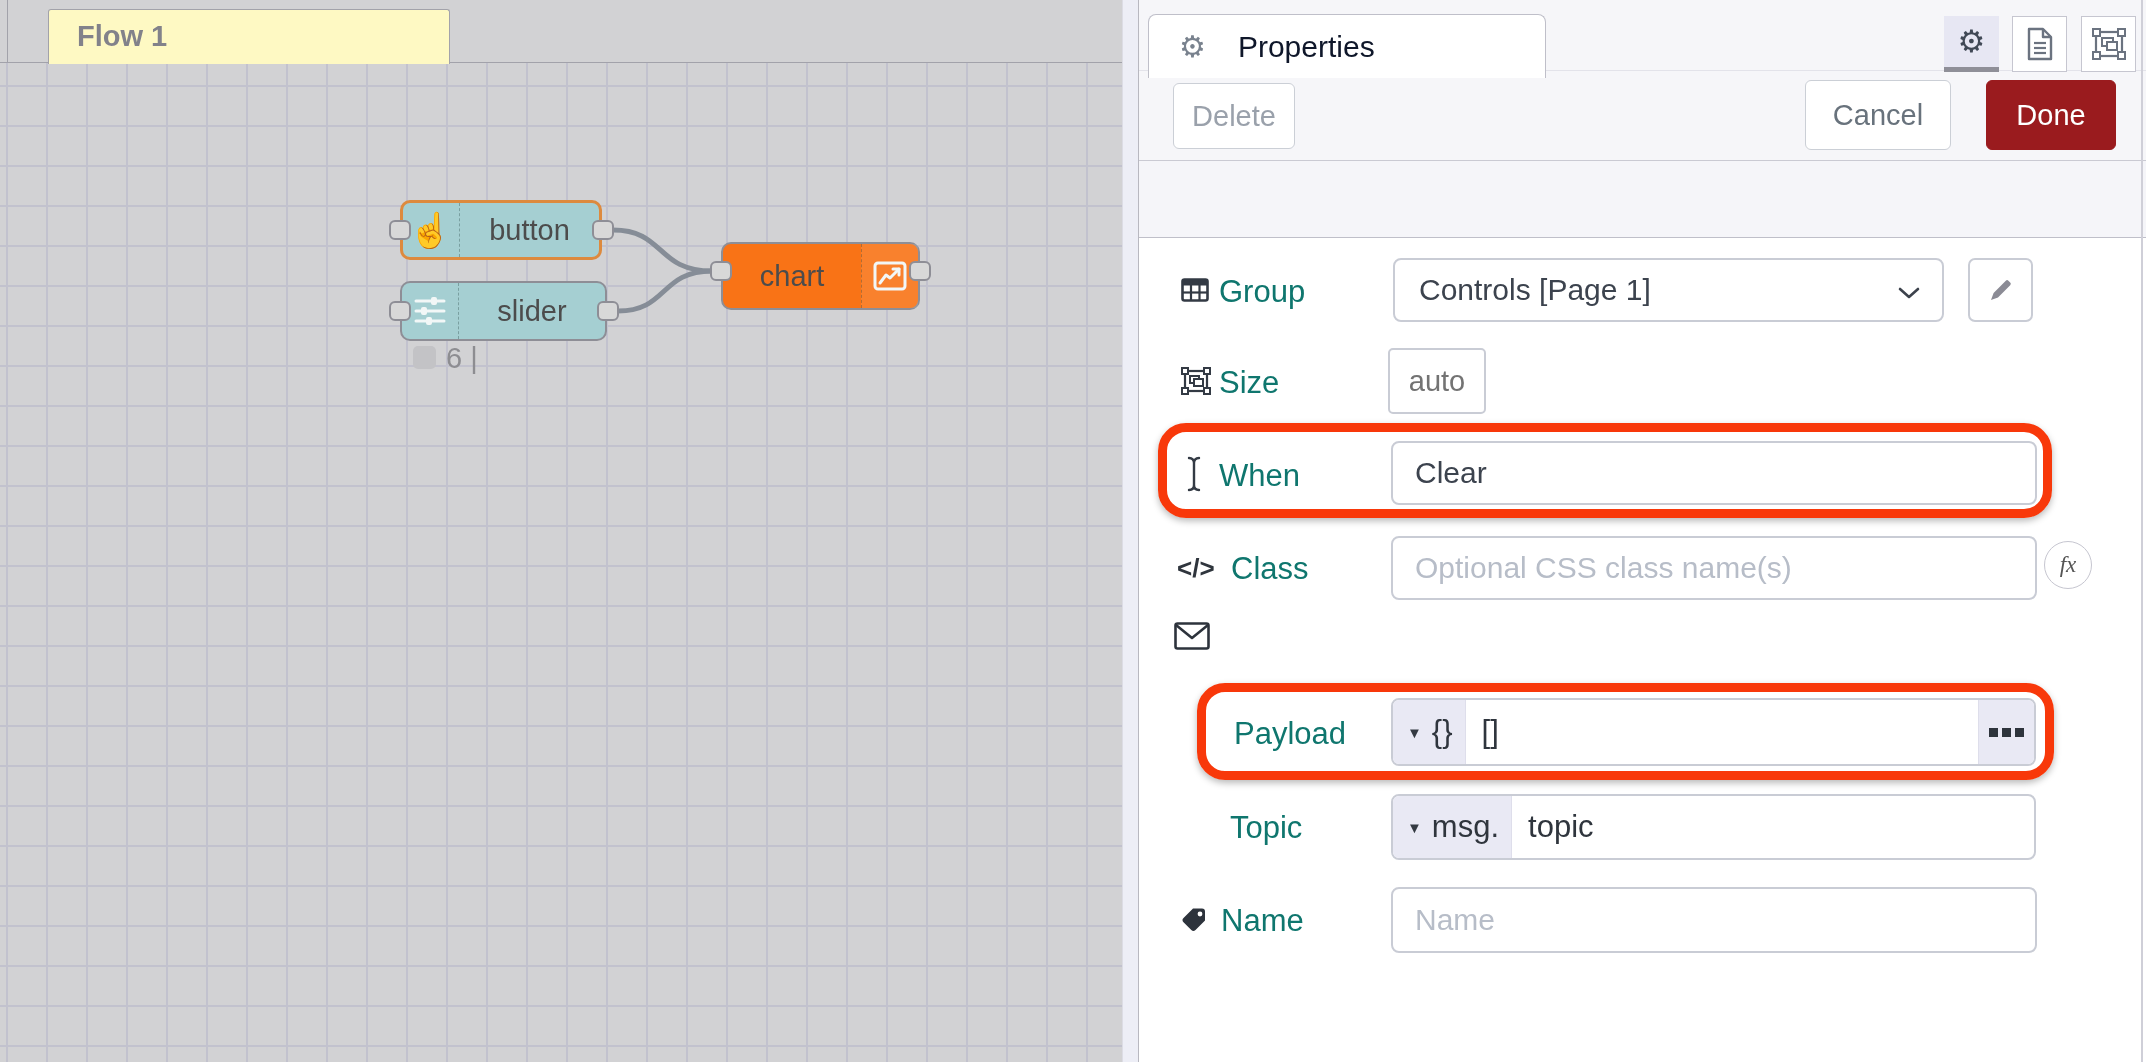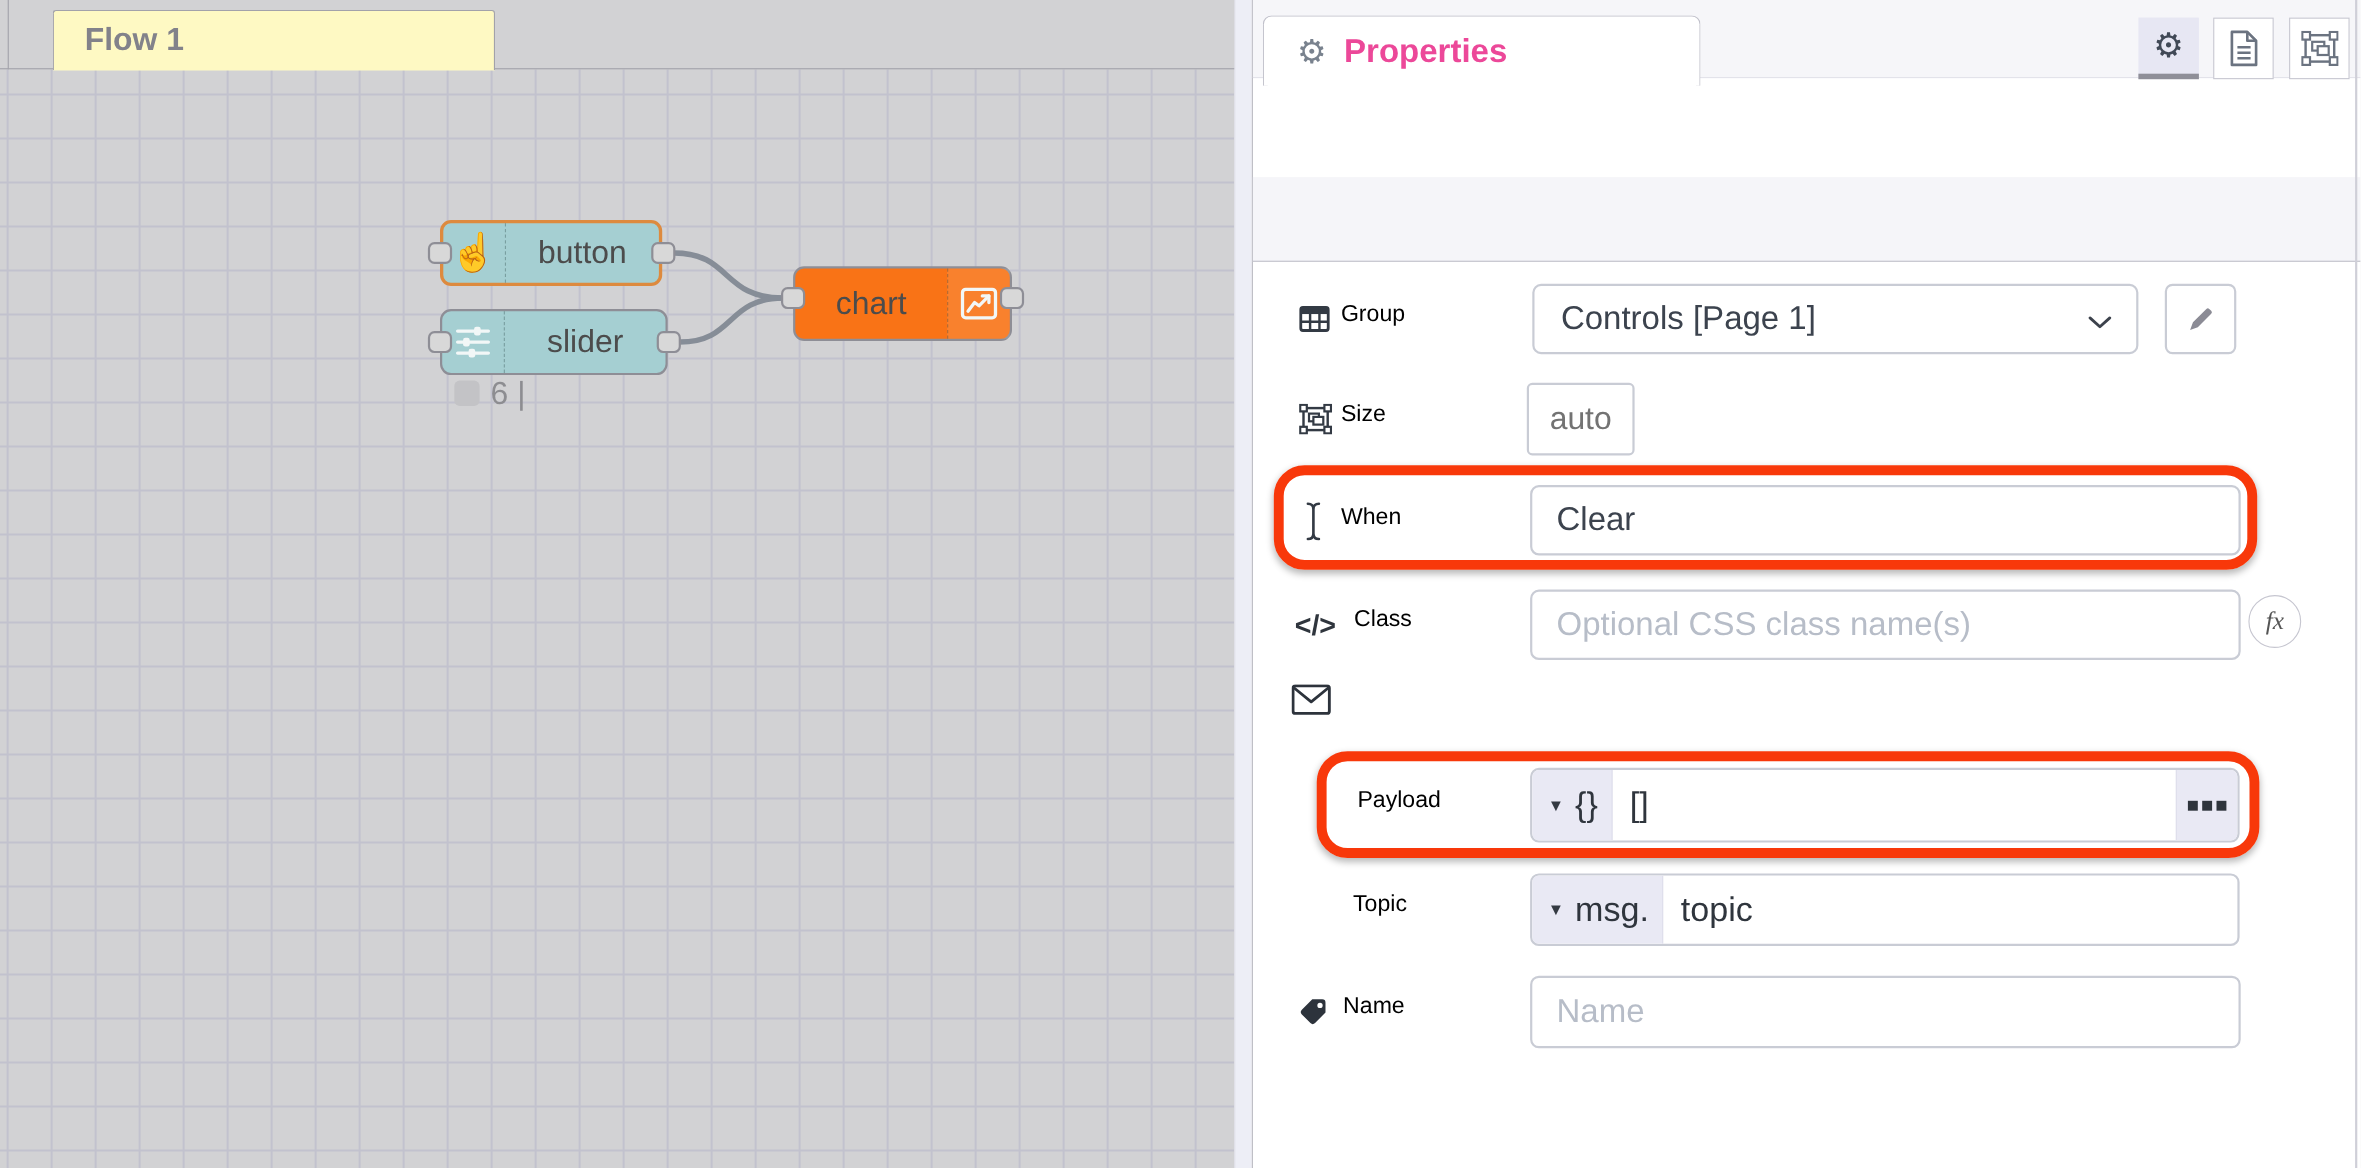--- a/index.html
+++ b/index.html
@@ -54,29 +54,29 @@
   .tray-toolbar{left:0;top:71px;width:1008px;height:90px;background:#f6f6f9;border-bottom:1px solid #cacad3;}
   .btn{border-radius:6px;font-size:29px;display:flex;align-items:center;justify-content:center;cursor:pointer;}
   .btn-delete{left:34px;top:12px;width:122px;height:66px;background:#fff;border:1px solid #cbcfd6;color:#9aa1ab;}
   .btn-cancel{left:666px;top:9px;width:146px;height:70px;background:#fff;border:1px solid #cbcfd6;color:#68727c;}
   .btn-done{left:847px;top:9px;width:130px;height:70px;background:#9a1b1e;border:1px solid #9a1b1e;color:#fff;}
 
   .tray-tabs{left:0;top:161px;width:1008px;height:77px;background:#f5f5f9;border-bottom:1px solid #bfbfc9;}
   .prop-tab{left:9px;top:14px;width:398px;height:64px;background:#fff;border:1px solid #bfbfc9;
             border-bottom:none;border-radius:8px 8px 0 0;display:flex;align-items:center;z-index:2;}
   .prop-tab .g{margin-left:30px;font-size:30px;color:#79828e;}
-  .prop-tab .t{margin-left:16px;font-size:30px;font-weight:bold;color:#ec4899;}
+  .prop-tab .t{margin-left:32px;font-size:30px;font-weight:normal;color:#0f172a;}
   .mini-btn{top:16px;width:55px;height:56px;display:flex;align-items:center;justify-content:center;}
   .mini-active{left:805px;background:#e7e7f3;border-bottom:5px solid #8f8f98;}
   .mini-active .g{font-size:31px;color:#414956;}
   .mini-plain{background:#fff;border:1px solid #c6c6d0;}
   .mini-doc{left:873px;} .mini-app{left:942px;}
 
   
-  .row-label{font-size:21px;color:#000000;white-space:nowrap;}
+  .row-label{font-size:31px;color:#0f766e;white-space:nowrap;}
   .field{background:#fff;border:2px solid #c9ccd5;border-radius:8px;font-size:30px;color:#3c434e;}
   input.field{outline:none;padding:0 0 0 22px;font-family:"Liberation Sans",sans-serif;}
   input.field::placeholder{color:#b7bdc8;}
   .select{left:254px;top:258px;width:551px;height:64px;display:flex;align-items:center;}
   .select .v{margin-left:24px;}
   .select svg{position:absolute;right:22px;top:27px;}
   .sq-btn{background:#fff;border:2px solid #c9ccd5;border-radius:7px;display:flex;align-items:center;justify-content:center;}
   .pencil-btn{left:829px;top:258px;width:65px;height:64px;}
   .auto-btn{left:249px;top:348px;width:98px;height:66px;border-radius:5px;font-size:29px;color:#737373;}
   .label-input{left:252px;top:441px;width:646px;height:64px;}
@@ -176,20 +176,25 @@
   <div class="abs vscroll">
     
   </div>
 
   <div class="abs tray">
 
     <div class="abs tray-header">
       <div class="abs tray-title">Edit button node</div>
     </div>
 
+    <div class="abs tray-toolbar">
+      <div class="abs btn btn-delete">Delete</div>
+      <div class="abs btn btn-cancel">Cancel</div>
+      <div class="abs btn btn-done">Done</div>
+    </div>
 
     <div class="abs tray-tabs"></div>
     <div class="abs prop-tab">
       <span class="g">⚙</span>
       <span class="t">Properties</span>
     </div>
     <div class="abs mini-btn mini-active">
       <span class="g">⚙</span>
     </div>
     <div class="abs mini-btn mini-plain mini-doc">

